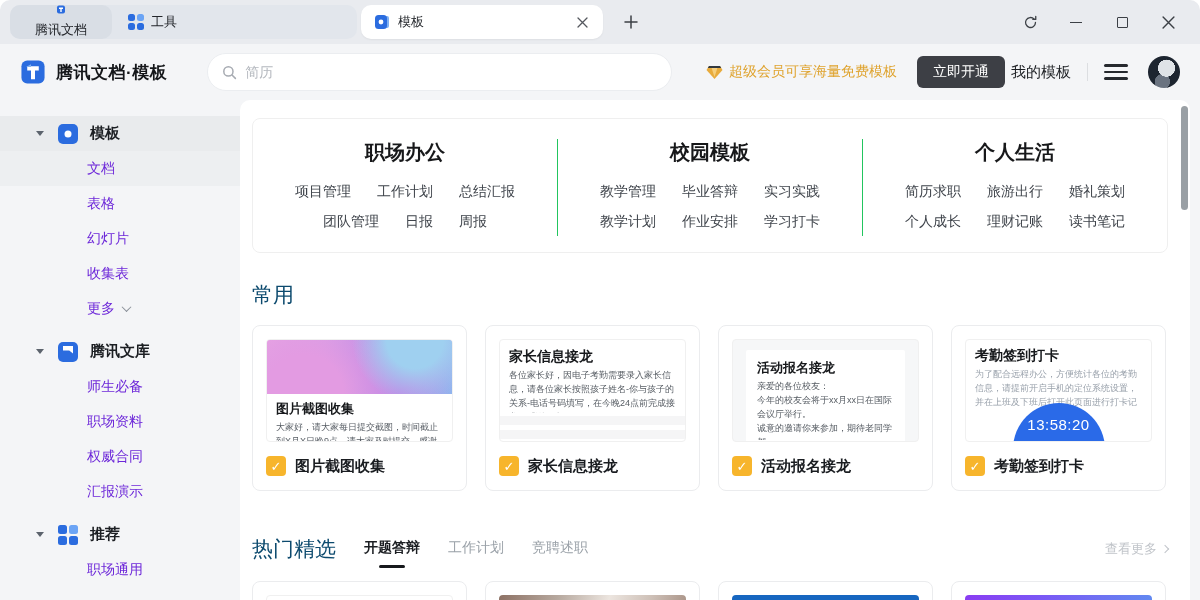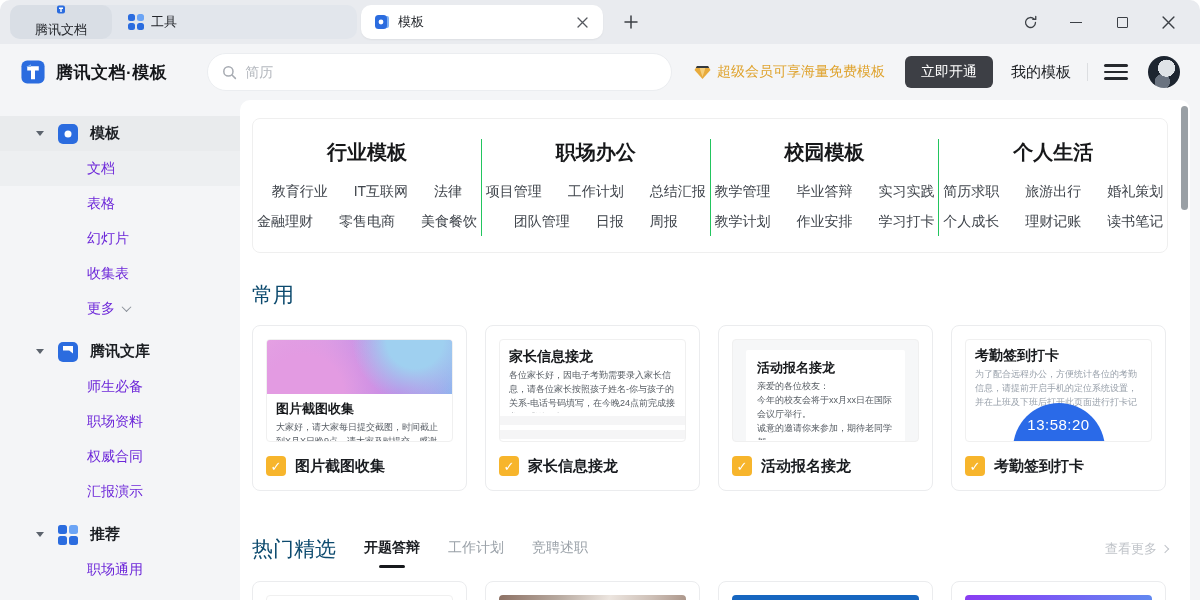--- a/index.html
+++ b/index.html
@@ -23,21 +23,21 @@
   
   .header { height:56px; display:flex; align-items:center; background:#f4f5f7; padding:0 20px; }
   .logo { display:flex; align-items:center; gap:10px; }
   .logo-text { font-size:17px; font-weight:700; color:#15171a; letter-spacing:.5px; }
   .search { width:465px; height:38px; border-radius:19px; background:#fff; border:1px solid #ebedf0; display:flex; align-items:center; padding:0 14px; gap:8px; margin-left:40px; }
   .search input { border:none; outline:none; flex:1; font-size:14px; color:#14532d; background:transparent; font-family:inherit; }
   .search input::placeholder { color:#b5b9bf; }
   .spacer { flex:1; }
   .promo { display:flex; align-items:center; gap:6px; font-size:14px; color:#dfa32e; cursor:pointer; }
   .upgrade-btn { margin-left:20px; background:#3d3f45; color:#fff; font-size:14px; padding:7px 16px; border-radius:6px; border:none; cursor:pointer; font-family:inherit; }
-  .mytpl { margin-left:18px; font-size:15px; color:#1c1f23; cursor:pointer; }
+  .mytpl { margin-left:6px; font-size:15px; color:#1c1f23; cursor:pointer; }
   .hdr-divider { width:1px; height:18px; background:#dcdee1; margin:0 16px; }
   .hamburger { width:24px; height:24px; display:flex; flex-direction:column; justify-content:center; gap:4px; cursor:pointer; }
   .hamburger i { display:block; height:2.4px; background:#26292e; border-radius:2px; }
   .avatar { width:32px; height:32px; border-radius:50%; margin-left:20px; background:radial-gradient(circle at 58% 38%, #dfe3e7 0 31%, transparent 32%), radial-gradient(circle at 45% 80%, #6a7380 0 24%, transparent 25%), #1d2530; cursor:pointer; }
 
   
   .bodyrow { display:flex; height:500px; background:#f4f5f7; }
   .sidebar { width:240px; padding-top:16px; flex-shrink:0; }
   .sgroup { height:35px; display:flex; align-items:center; gap:0; padding-left:36px; cursor:pointer; }
   .sgroup.active-bg { background:#e9ebed; }
@@ -266,33 +266,20 @@
       </div>
       <div class="sitem">
           <span>职场通用</span>
         </div>
     </div>
 
     <div class="main">
 
       <div class="catpanel">
         <div class="catcol">
-          <div class="cattitle">行业模板</div>
-          <div class="catrow">
-            <span class="catlink">教育行业</span>
-            <span class="catlink">IT互联网</span>
-            <span class="catlink">法律</span>
-          </div>
-          <div class="catrow">
-            <span class="catlink">金融理财</span>
-            <span class="catlink">零售电商</span>
-            <span class="catlink">美食餐饮</span>
-          </div>
-        </div>
-        <div class="catcol">
           <div class="cattitle">职场办公</div>
           <div class="catrow">
             <span class="catlink">项目管理</span>
             <span class="catlink">工作计划</span>
             <span class="catlink">总结汇报</span>
           </div>
           <div class="catrow">
             <span class="catlink">团队管理</span>
             <span class="catlink">日报</span>
             <span class="catlink">周报</span>

